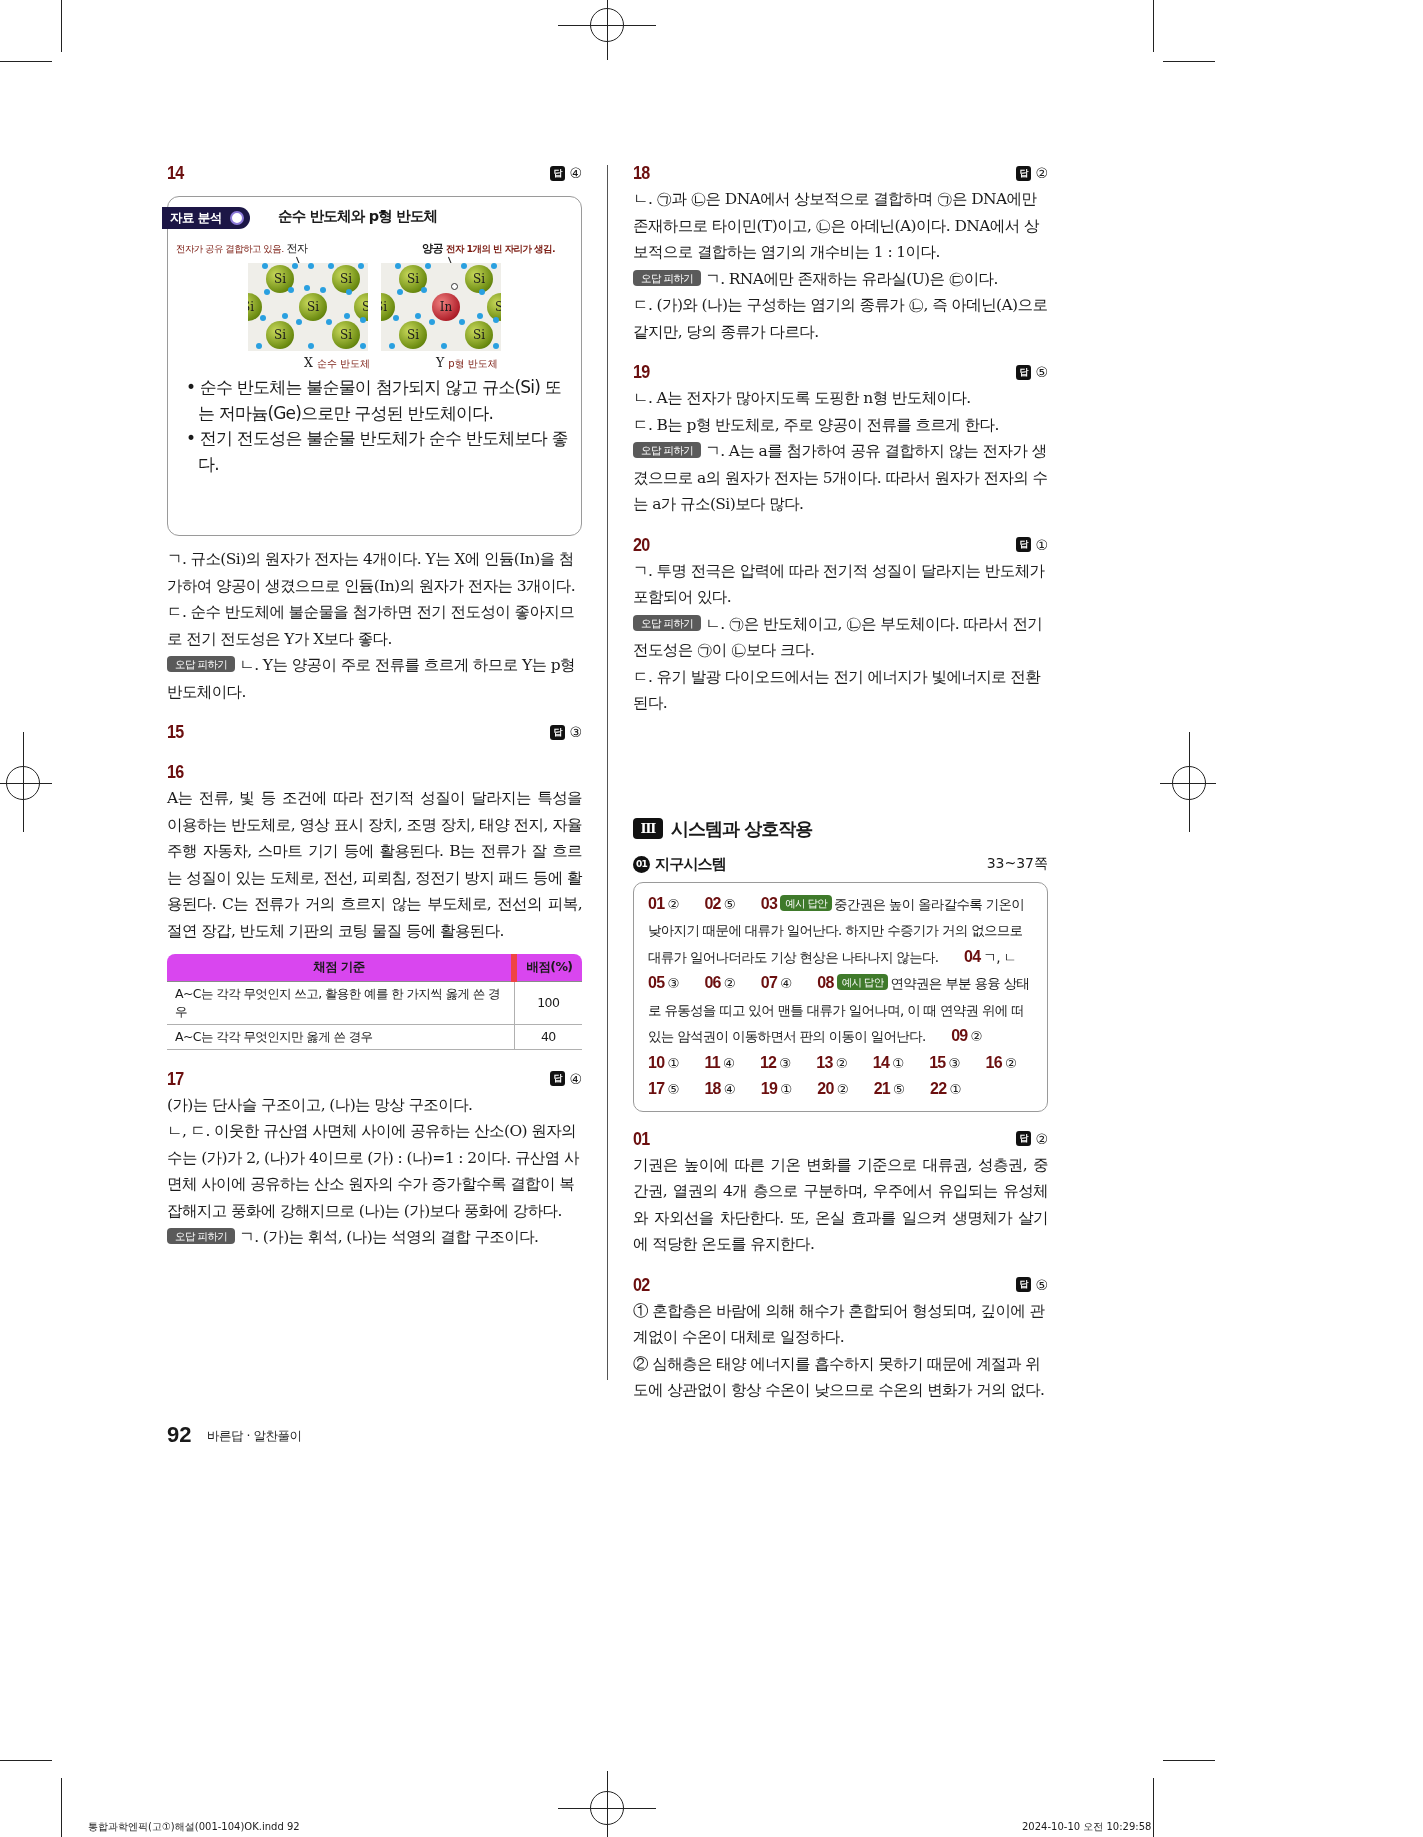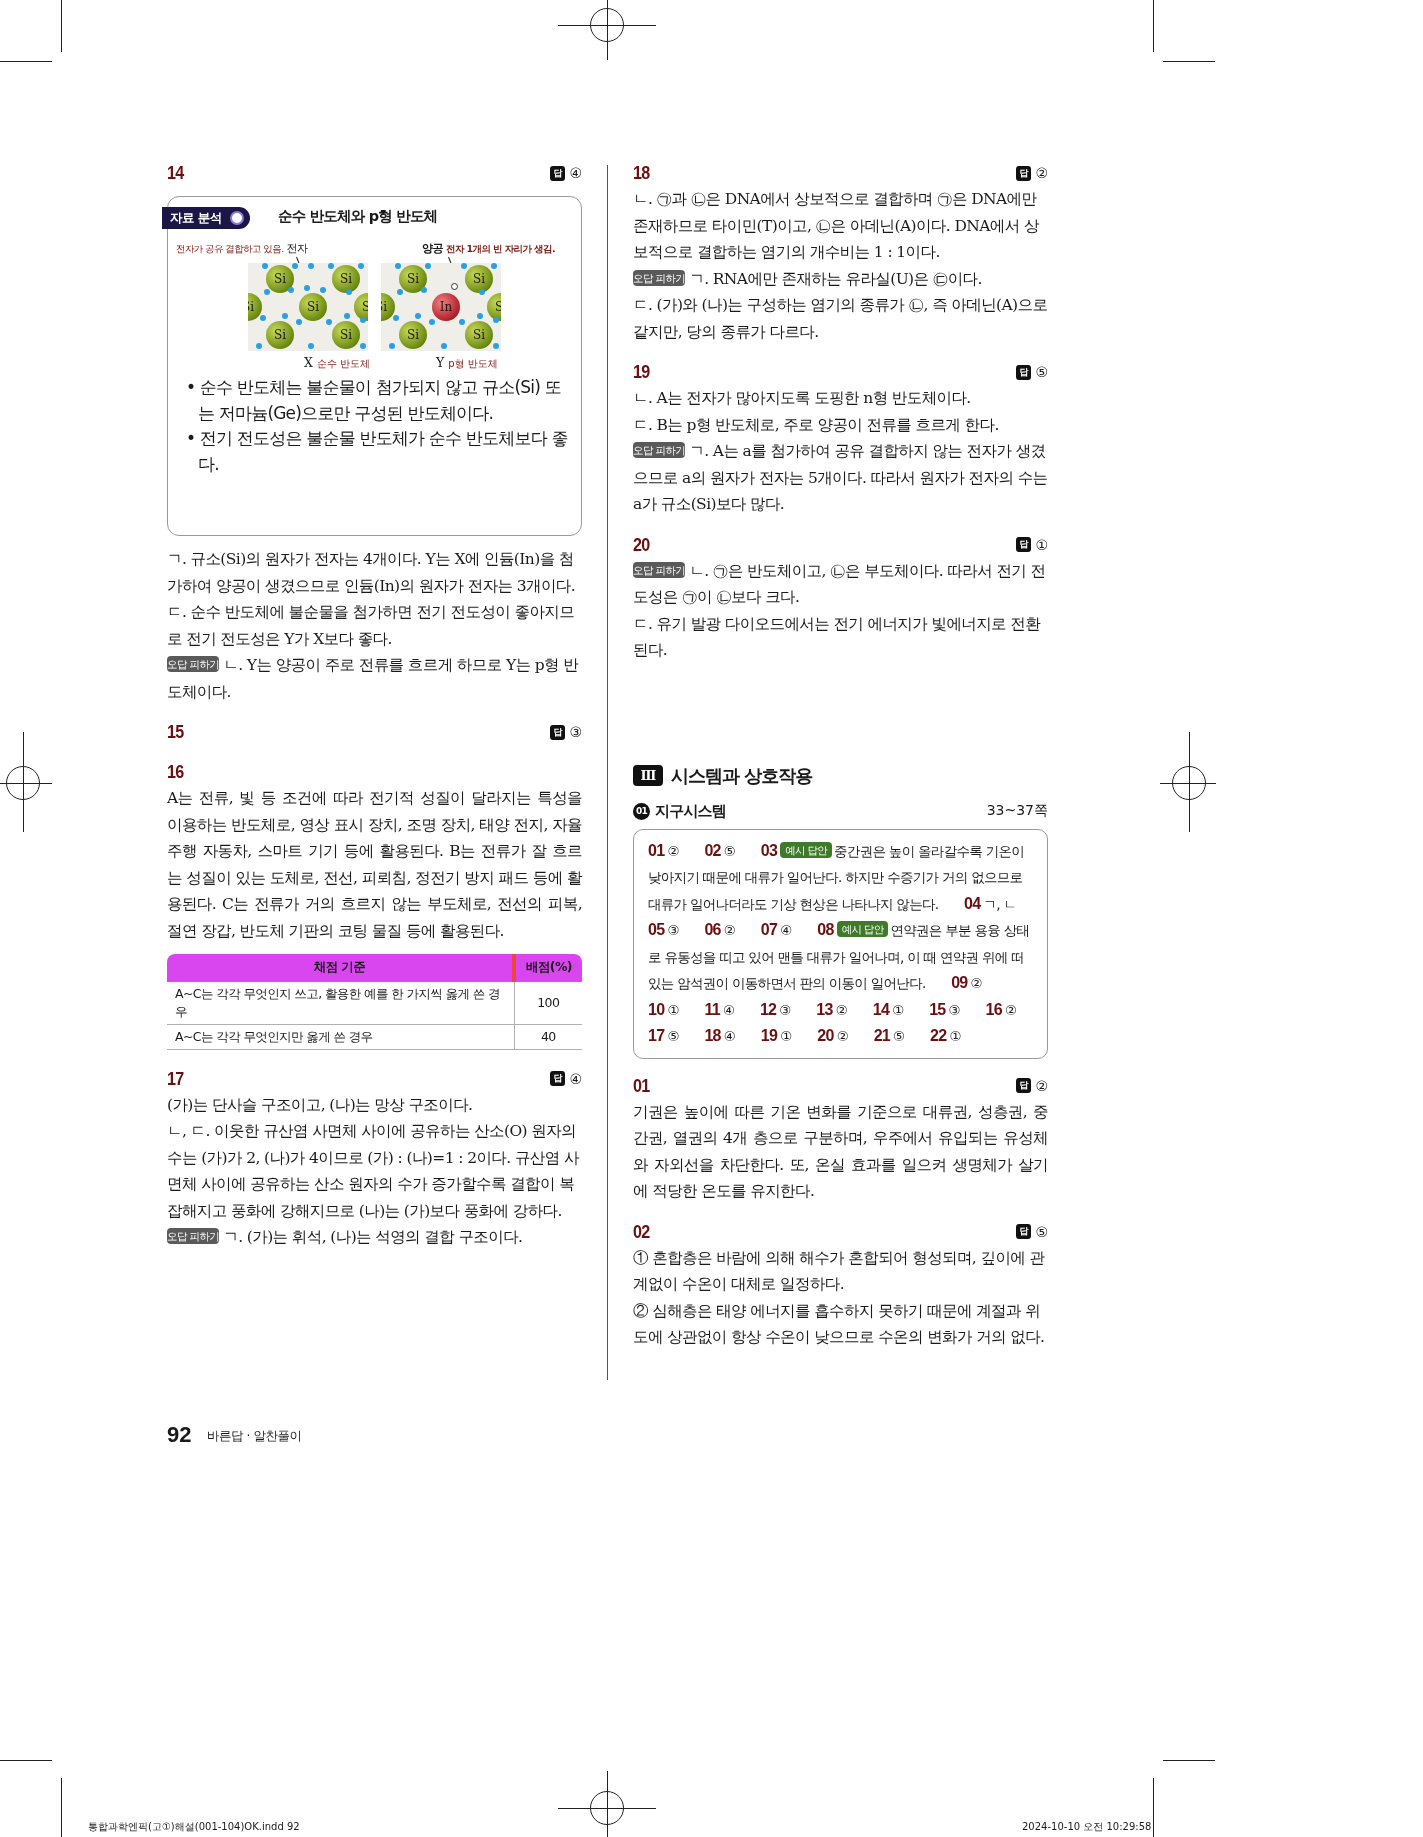--- a/index.html
+++ b/index.html
@@ -16,21 +16,21 @@
 
   .col-divider { position: absolute; left: 607px; top: 165px; width: 1px; height: 1215px; background: #555; }
 
   .qnum { font-family: "Liberation Sans", "DejaVu Sans", sans-serif; font-weight: 700; color: #6b0f0f; font-size: 19px; letter-spacing: -1px; transform: scaleX(0.85); transform-origin: left; display: inline-block; }
   .qhead { position: relative; height: 26px; display: flex; align-items: center; justify-content: space-between; }
   .answer { font-family: "DejaVu Sans", sans-serif; font-size: 14px; display: flex; align-items: center; gap: 4px; }
   .answer .tag { display: inline-block; width: 15px; height: 15px; background: #111; color: #fff; font-size: 9px; border-radius: 3px; text-align: center; line-height: 15px; font-weight: 700; }
 
   .text { font-size: 15.5px; line-height: 26.5px; letter-spacing: -0.6px; }
 
-  .badge-wrong { display: inline-block; background: #5a5a5a; color: #fff; font-family: "DejaVu Sans", sans-serif; font-size: 10.5px; padding: 1px 0; border-radius: 4px; margin-right: 4px; vertical-align: 2px; line-height: 14px; }
+  .badge-wrong { display: inline-block; background: #5a5a5a; color: #fff; font-family: "DejaVu Sans", sans-serif; font-size: 10.5px; padding: 1px 8px; border-radius: 4px; margin-right: 4px; vertical-align: 2px; line-height: 14px; }
   .badge-example { display: inline-block; background: #3f7a2b; color: #fff; font-family: "DejaVu Sans", sans-serif; font-size: 10.5px; padding: 1px 5px; border-radius: 4px; margin-right: 2px; vertical-align: 2px; line-height: 14px; }
 
   
   .left { position: absolute; left: 167px; top: 160px; width: 415px; }
   .right { position: absolute; left: 633px; top: 160px; width: 415px; }
 
   .analysis-box { position: relative; margin-top: 10px; border: 1.6px solid #9a9a9a; border-radius: 12px; padding: 14px 14px 10px 14px; height: 340px; }
   .analysis-tag { position: absolute; left: -6px; top: 10px; background: #1c1646; color: #fff; font-family: "DejaVu Sans", sans-serif; font-weight: 700; font-size: 12.5px; height: 22px; line-height: 22px; padding: 0 28px 0 8px; border-radius: 0 11px 11px 0; letter-spacing: -0.5px; }
   .analysis-tag .lens { position: absolute; right: 6px; top: 4px; width: 14px; height: 14px; border-radius: 50%; background: #fff; border: 2px solid #8c7ad8; }
   .analysis-title { position: absolute; left: 110px; top: 10px; font-family: "DejaVu Sans", sans-serif; font-weight: 700; font-size: 14.5px; letter-spacing: -0.8px; }
@@ -44,21 +44,21 @@
   .hole { position: absolute; width: 7px; height: 7px; border-radius: 50%; background: #fff; border: 1px solid #333; }
   .lattice-caption { position: absolute; font-family: "DejaVu Serif", serif; font-size: 12.5px; }
   .lattice-caption .red { color: #7a1a10; font-family: "DejaVu Sans", sans-serif; font-size: 10px; }
 
   .bullets { position: absolute; left: 18px; top: 178px; width: 390px; font-family: "DejaVu Sans", sans-serif; font-size: 17px; line-height: 25.5px; letter-spacing: -0.8px; }
   .bullets .b { padding-left: 12px; text-indent: -12px; }
 
   table.score { width: 415px; border-collapse: collapse; font-family: "DejaVu Sans", sans-serif; font-size: 12.5px; margin-top: 10px; letter-spacing: -0.6px; }
   table.score th { background: #d946ef; font-weight: 700; height: 27px; border-bottom: 1.5px solid #8a8a8a; }
   table.score th.first { border-radius: 8px 0 0 0; }
-  table.score th.last { border-radius: 0 8px 0 0; border-left: 4px solid #ef4444; width: 68px; }
+  table.score th.last { border-radius: 0 8px 0 0; border-left: 6px solid #ef4444; width: 68px; }
   table.score td { border-bottom: 1.5px solid #b0b0b0; padding: 3px 8px; line-height: 18px; }
   table.score td.pts { text-align: center; border-left: 1px solid #b0b0b0; }
 
   .section-title { display: flex; align-items: center; gap: 8px; font-family: "DejaVu Sans", sans-serif; font-weight: 700; font-size: 18px; letter-spacing: -1px; }
   .roman { display: inline-block; background: #111; color: #fff; width: 30px; height: 21px; border-radius: 4px; text-align: center; line-height: 21px; font-family: "DejaVu Serif", serif; font-size: 13px; }
   .sub-title { display: flex; align-items: center; justify-content: space-between; margin-top: 14px; font-family: "DejaVu Sans", sans-serif; }
   .sub-title .left-part { display: flex; align-items: center; gap: 5px; font-weight: 700; font-size: 15px; letter-spacing: -0.8px; }
   .sub-title .circ { display: inline-block; width: 17px; height: 17px; border-radius: 50%; background: #111; color: #fff; font-size: 9px; text-align: center; line-height: 17px; font-weight: 700; }
   .sub-title .pages { font-size: 14px; }
 
@@ -309,20 +309,21 @@
 
     <div style="margin-top:14px;">
       <div class="qhead">
         <span class="qnum">20</span>
         <span class="answer">
           <span class="tag">답</span>
           <span>①</span>
         </span>
       </div>
       <div class="text">
+        <div>ㄱ. 투명 전극은 압력에 따라 전기적 성질이 달라지는 반도체가 포함되어 있다.</div>
         <div>
           <span class="badge-wrong">오답 피하기</span><span>ㄴ. ㉠은 반도체이고, ㉡은 부도체이다. 따라서 전기 전도성은 ㉠이 ㉡보다 크다.</span>
         </div>
         <div>ㄷ. 유기 발광 다이오드에서는 전기 에너지가 빛에너지로 전환된다.</div>
       </div>
     </div>
 
     <div style="margin-top:100px;">
       <div class="section-title">
         <span class="roman">Ⅲ</span>

